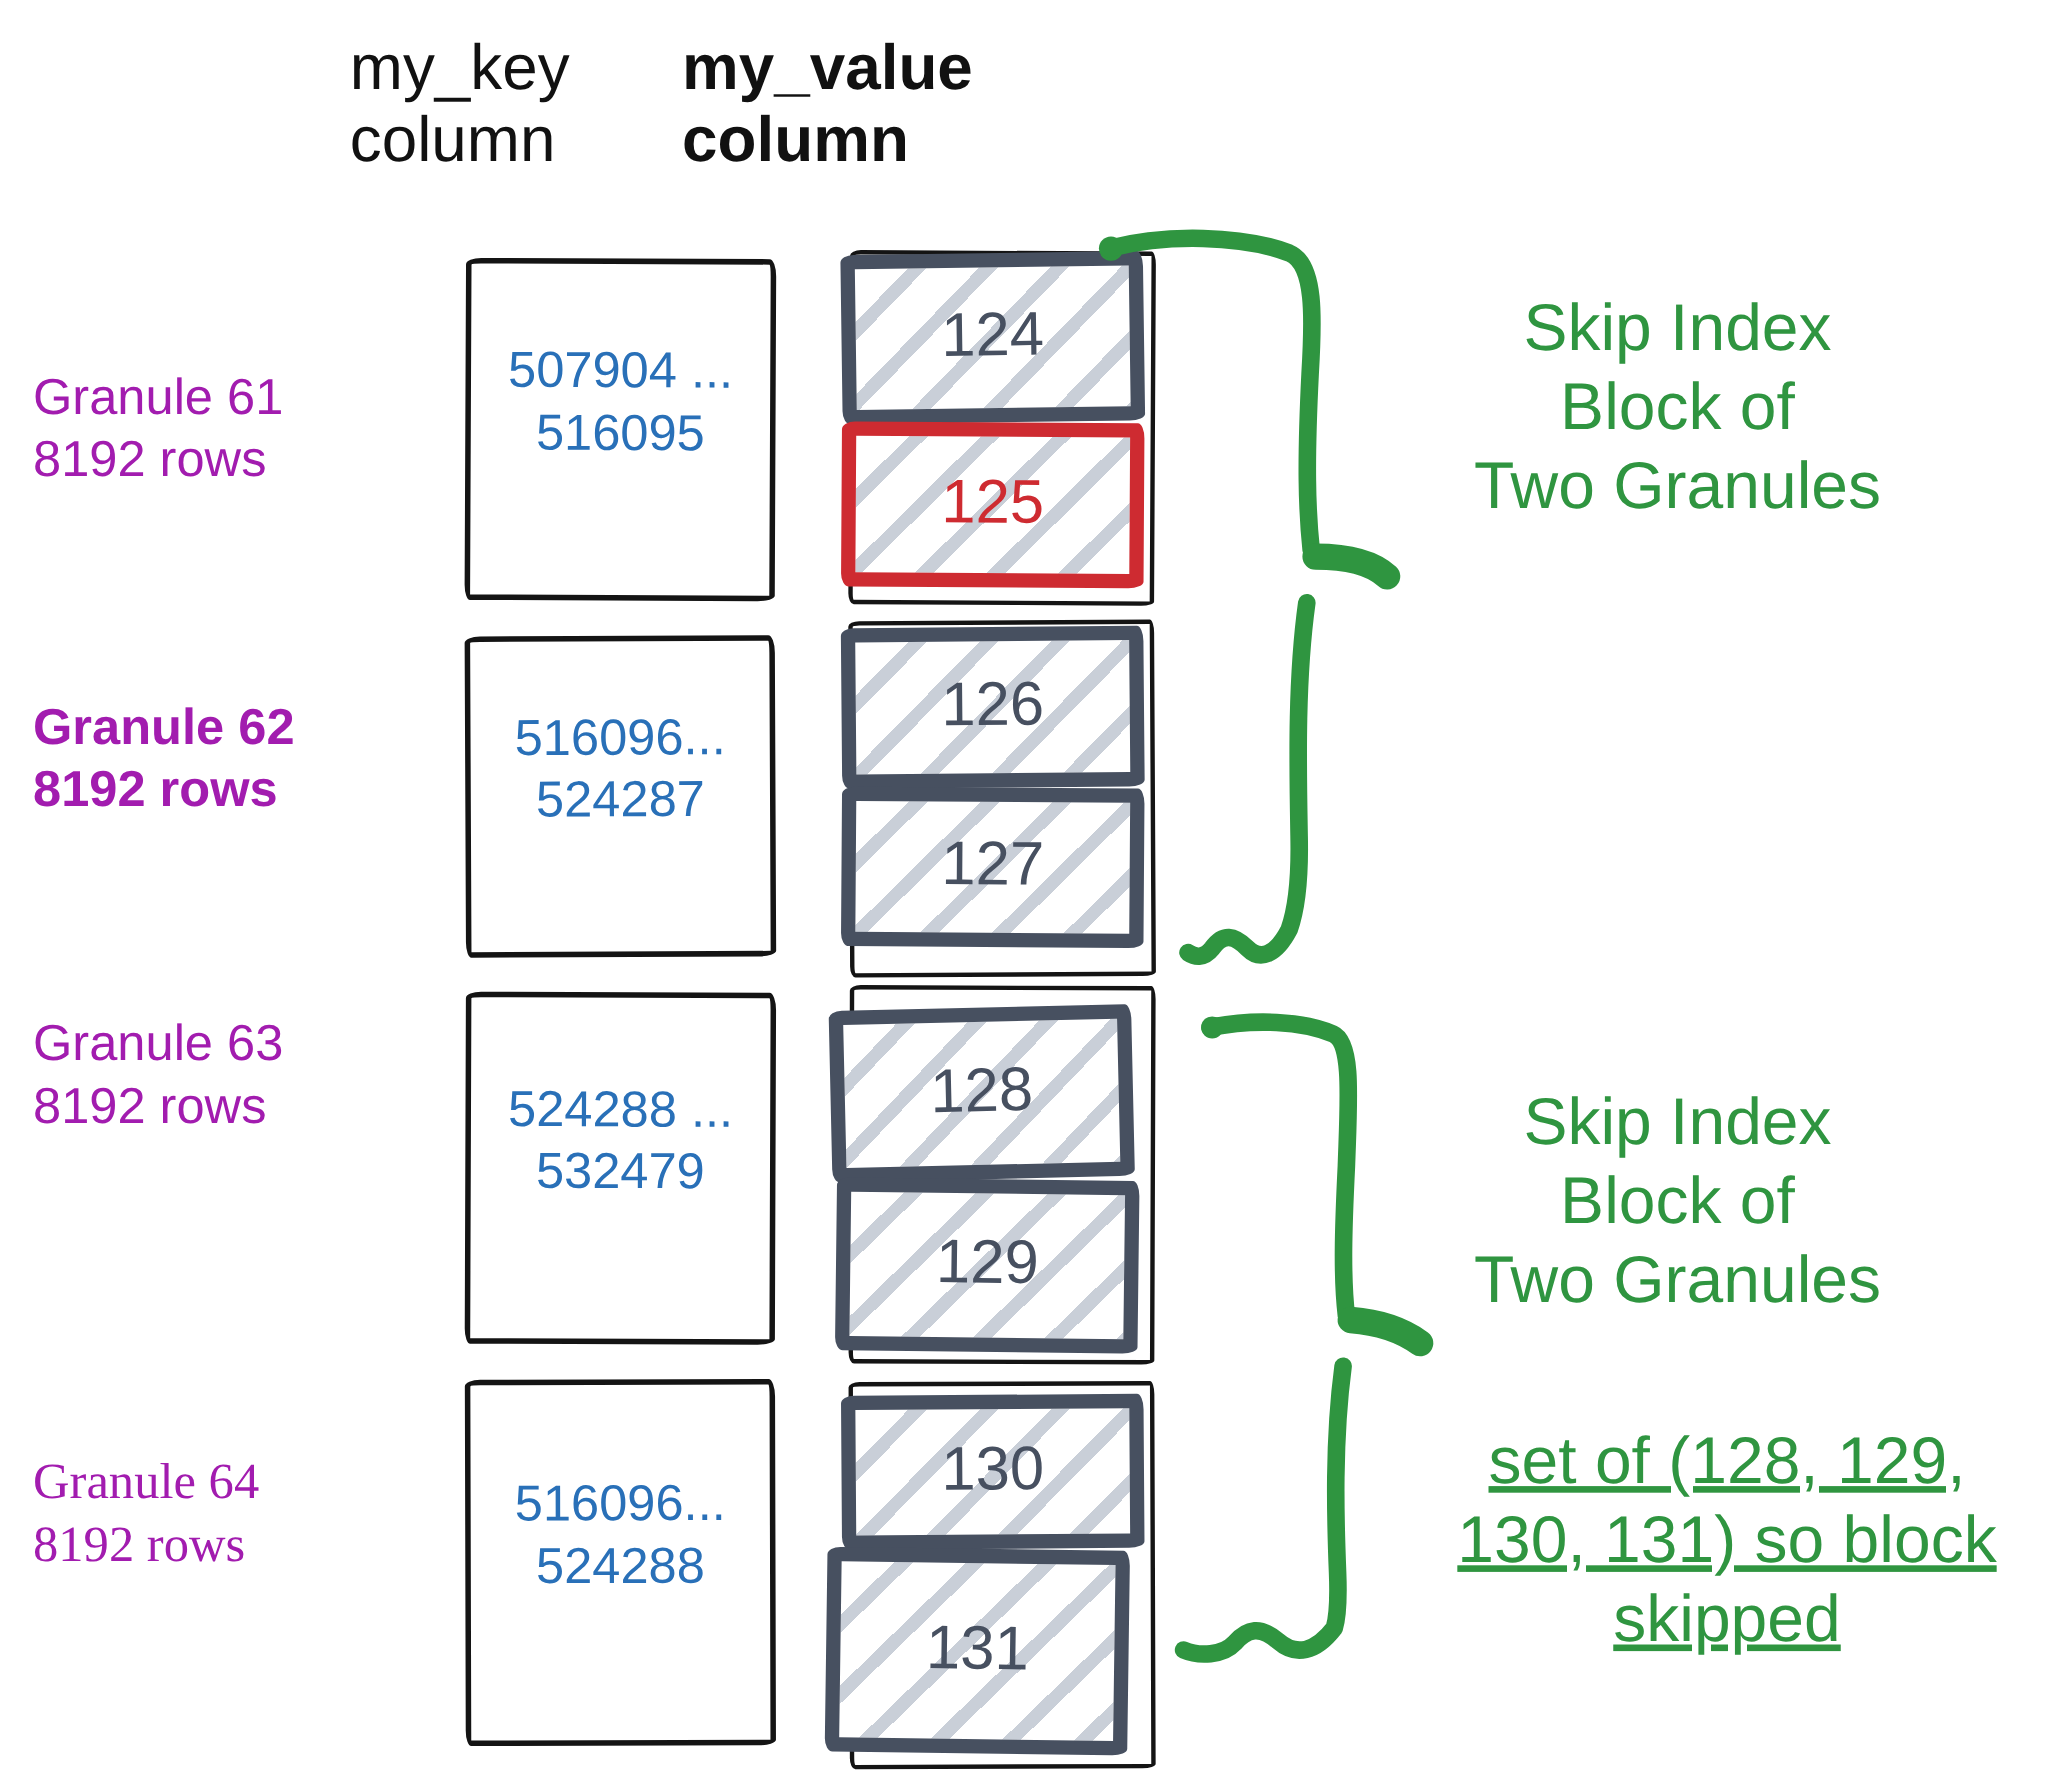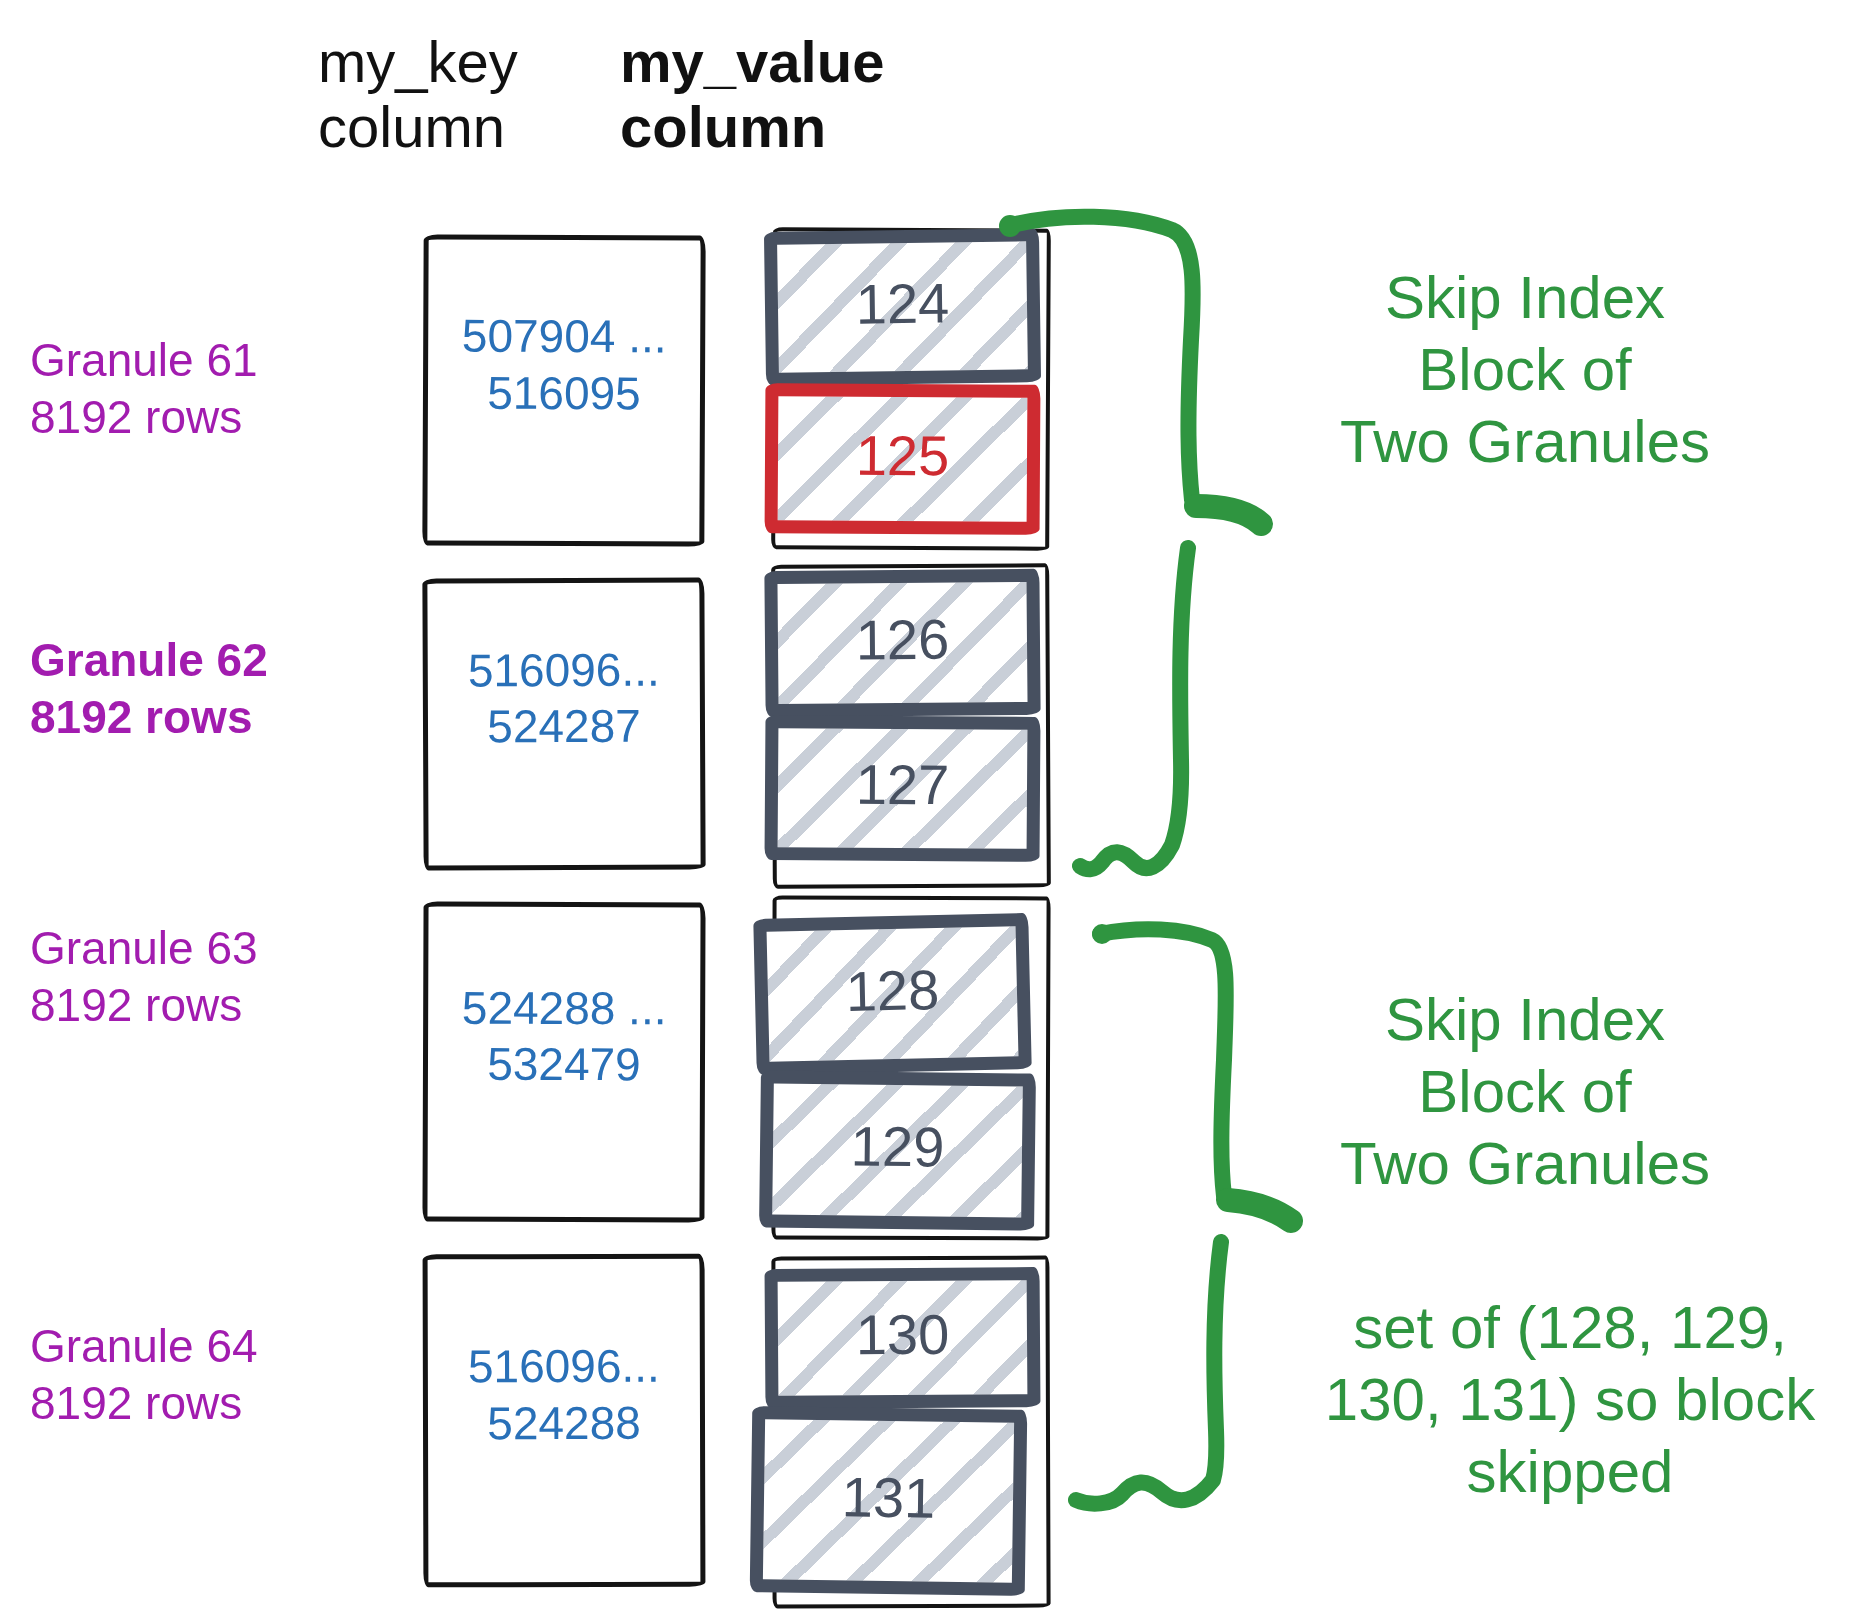--- a/index.html
+++ b/index.html
@@ -17,21 +17,21 @@
     font-size:58px;line-height:1.12;color:#111;letter-spacing:0;
   }
   .hdr-key{left:318px;top:30px;}
   .hdr-value{left:620px;top:30px;font-weight:bold;}
 
   
   .granule-label{
     position:absolute;left:30px;width:300px;text-align:left;
     font-size:46px;line-height:1.24;color:#a21caf;
   }
-  .gl0{top:332px;} .gl1{top:632px;font-weight:bold;} .gl2{top:920px;} .gl3{top:1318px;}
+  .gl0{top:332px;} .gl1{top:632px;font-weight:bold;} .gl2{top:920px;} .gl3{top:1318px;font-family:Liberation Serif, serif;}
 
   
   .key-box{
     position:absolute;left:423px;width:282px;box-sizing:border-box;
     border:5px solid var(--ink);background:#fff;
     border-radius:14px 6px 16px 5px / 6px 16px 5px 14px;
     display:flex;align-items:center;justify-content:center;
   }
   .kb0{top:235px;height:311px;transform:rotate(.25deg);}
   .kb1{top:578px;height:292px;transform:rotate(-.25deg);}
@@ -77,21 +77,21 @@
   .vnum{transform:translateY(-4px);}
 
   
   .annotation{
     position:absolute;text-align:center;color:var(--green);
     font-size:60px;line-height:1.2;
   }
   .a0{left:1255px;top:262px;width:540px;}
   .a1{left:1290px;top:585px;width:560px;}
   .a2{left:1255px;top:984px;width:540px;}
-  .a3{left:1290px;top:1292px;width:560px;}
+  .a3{left:1290px;top:1292px;width:560px;text-decoration:underline;}
 
   .brace-layer{position:absolute;left:0;top:0;pointer-events:none;}
   .brace{fill:none;stroke:var(--green);stroke-width:16;
          stroke-linecap:round;stroke-linejoin:round;}
   .brace-tip{fill:none;stroke:var(--green);stroke-width:24;stroke-linecap:round;}
   .brace-dot{fill:var(--green);}
 </style>
 </head>
 <body>
 

